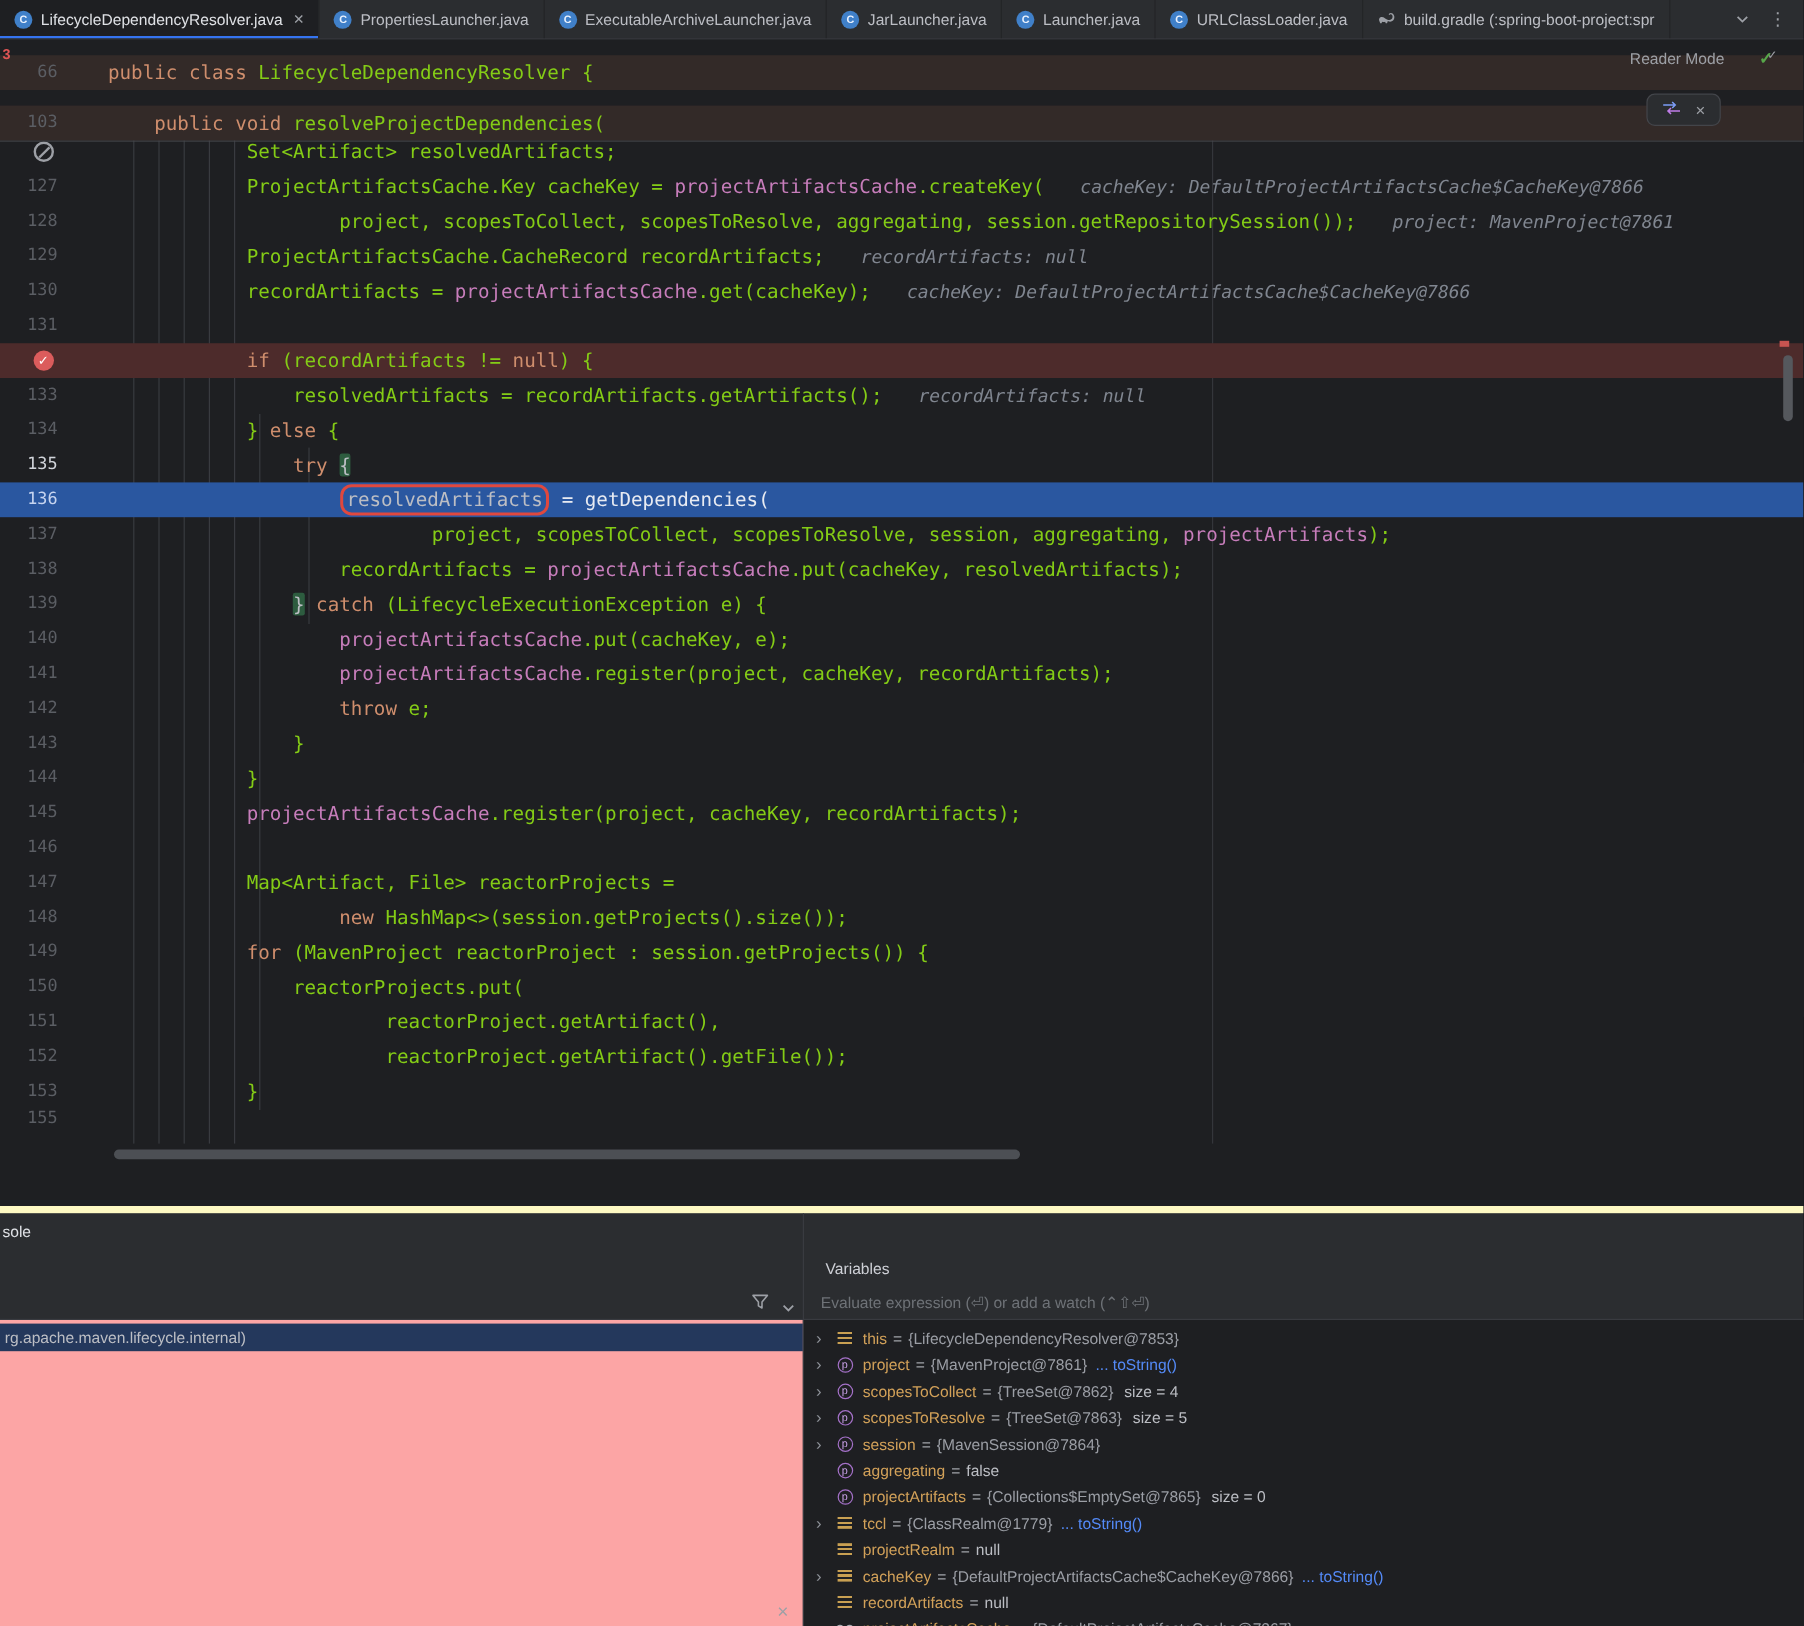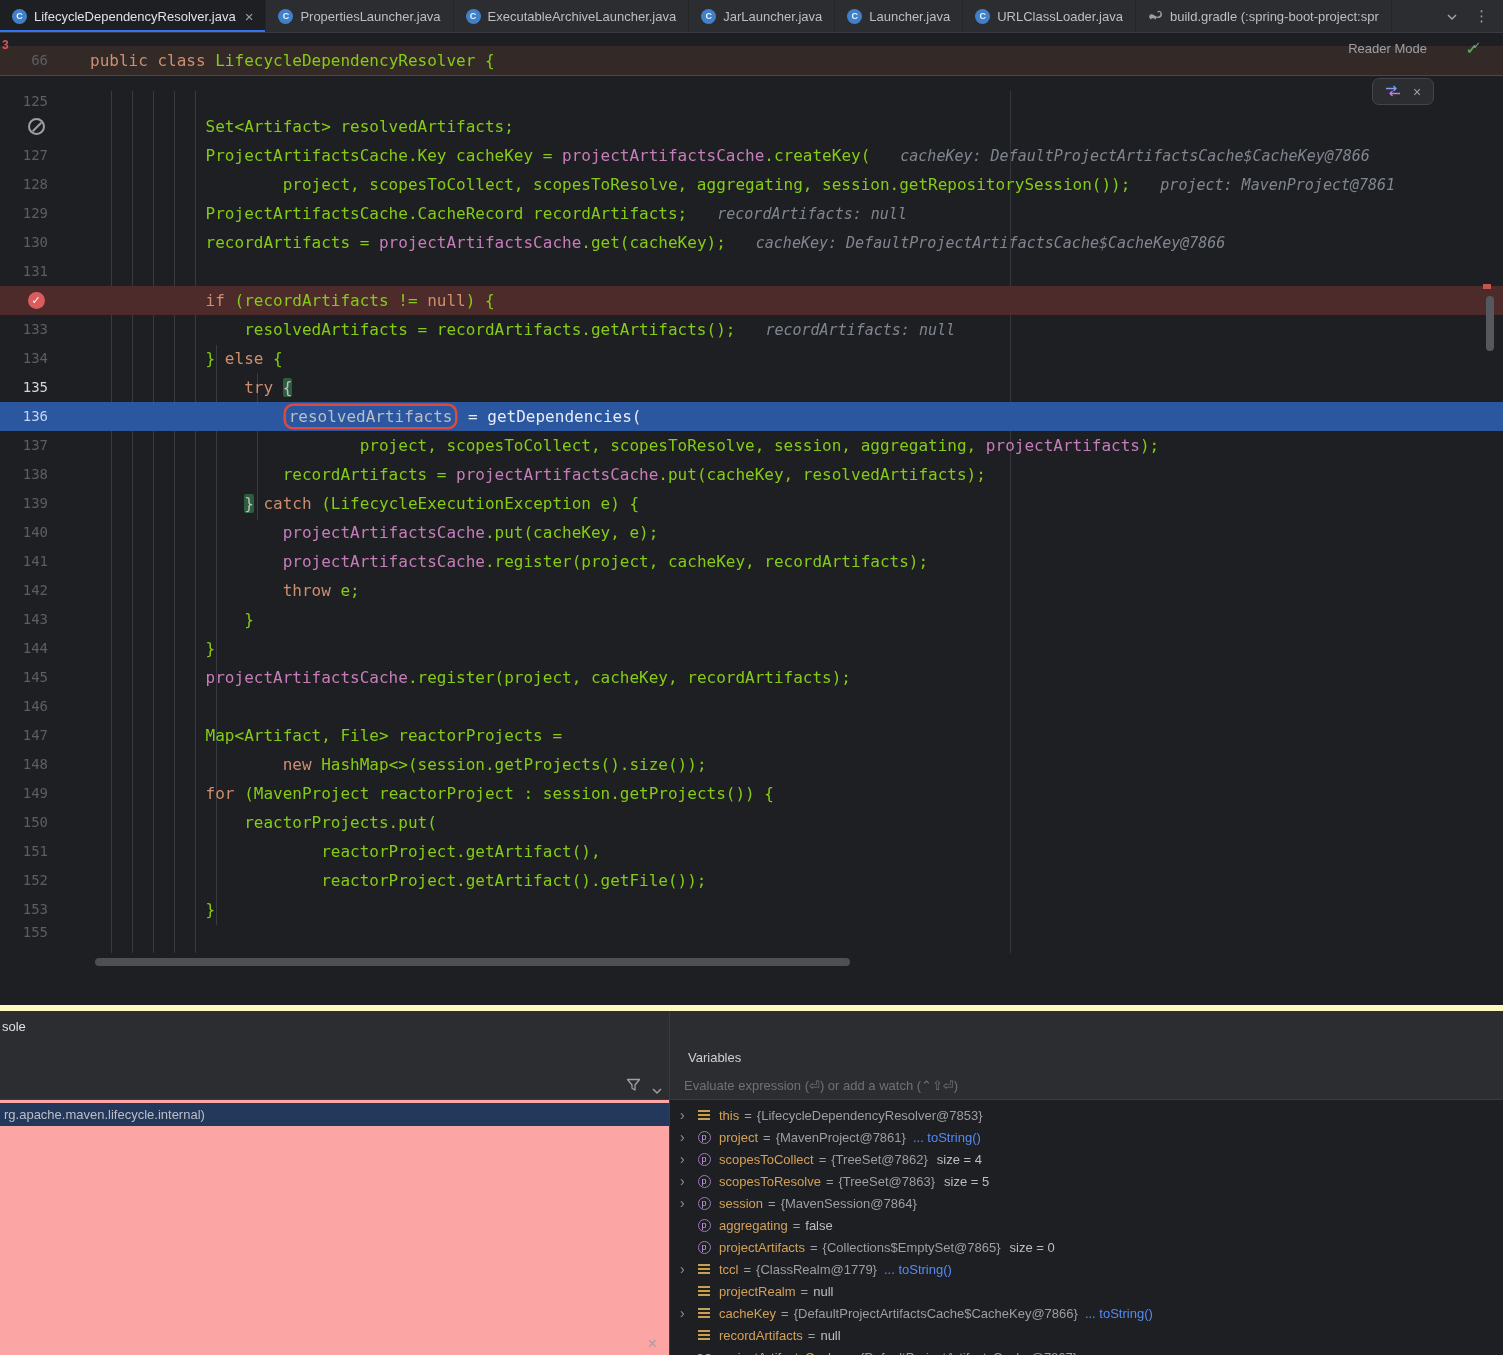--- a/index.html
+++ b/index.html
@@ -47,21 +47,21 @@
   .t-box { box-shadow:0 0 0 2.5px #E0483E; border-radius:7px; padding:1px 3px; margin:0 3px; }
   .hint { color:#808690; font-style:italic; margin-left:30px; font-size:15px; }
 
   .gicon { position:absolute; left:28px; top:6px; width:17px; height:17px; }
   .gicon.bp { background:#DB5C5C; border-radius:50%; }
   .gicon.bp::after { content:"✓"; position:absolute; left:3.5px; top:-0.5px; color:#fff; font-size:11px; line-height:17px; font-family:"DejaVu Sans", sans-serif; }
   .gicon.slash { border:2px solid #9DA0A6; border-radius:50%; }
   .gicon.slash i { position:absolute; left:5.5px; top:0.5px; width:2px; height:12px; background:#9DA0A6; transform:rotate(45deg); }
 
   .bookmark3 { position:absolute; left:2px; top:5px; color:#E05555; font-size:12px; font-weight:bold; z-index:6; }
-  .readermode { position:absolute; top:8px; right:76px; color:#9DA0A6; font-size:13px; z-index:6;text-align:center; }
+  .readermode { position:absolute; top:8px; right:66px; color:#9DA0A6; font-size:13px; z-index:6;text-align:center; }
   .inspect-ok { position:absolute; top:7px; right:22px; z-index:6; }
   .inspect-ok .g { color:#57A64A; font-size:14px; font-weight:bold; }
   .inspect-ok .s { color:#9DA0A6; font-size:10px; margin-left:-5px; vertical-align:top; }
 
   .floatwidget { position:absolute; left:1372px; top:45px; width:62px; height:27px; background:#2B2D30;
                  border:1px solid #43454A; border-radius:7px; display:flex; align-items:center;
                  justify-content:space-evenly; z-index:6; }
   .floatwidget .x { color:#9DA0A6; font-size:14px; }
 
   .stripe-red { position:absolute; left:1483px; top:251px; width:8px; height:5px; background:#C75450; z-index:6; }
@@ -193,20 +193,21 @@
         <div class="ln"><span class="num">149</span><span class="t-d">            </span><span class="t-k">for</span><span class="t-d"> (MavenProject reactorProject : session.getProjects()) {</span></div>
         <div class="ln"><span class="num">150</span><span class="t-d">                reactorProjects.put(</span></div>
         <div class="ln"><span class="num">151</span><span class="t-d">                        reactorProject.getArtifact(),</span></div>
         <div class="ln"><span class="num">152</span><span class="t-d">                        reactorProject.getArtifact().getFile());</span></div>
         <div class="ln"><span class="num">153</span><span class="t-d">            }</span></div>
         <div class="ln stub-bottom"><span class="num">155</span></div>
       </div>
 
     <div class="sticky" id="sticky-lines">
         <div class="ln"><span class="num">66</span><span class="t-k">public class </span><span class="t-d">LifecycleDependencyResolver {</span></div>
+        <div class="ln"><span class="num">103</span><span class="t-d">    </span><span class="t-k">public void </span><span class="t-d">resolveProjectDependencies(</span></div>
       </div>
     <div class="bookmark3">3</div>
     <div class="readermode">Reader Mode</div>
     <div class="inspect-ok"><span class="g">✓</span><span class="s">✓</span></div>
 
     <div class="floatwidget">
       <span>
         <svg width="16" height="12" viewBox="0 0 16 12">
           <path d="M1 3.5 H11 M8.5 1 L11 3.5 L8.5 6" stroke="#7C9CF5" fill="none" stroke-width="1.3"></path>
           <path d="M15 8.5 H5 M7.5 6 L5 8.5 L7.5 11" stroke="#C07CE8" fill="none" stroke-width="1.3"></path>

